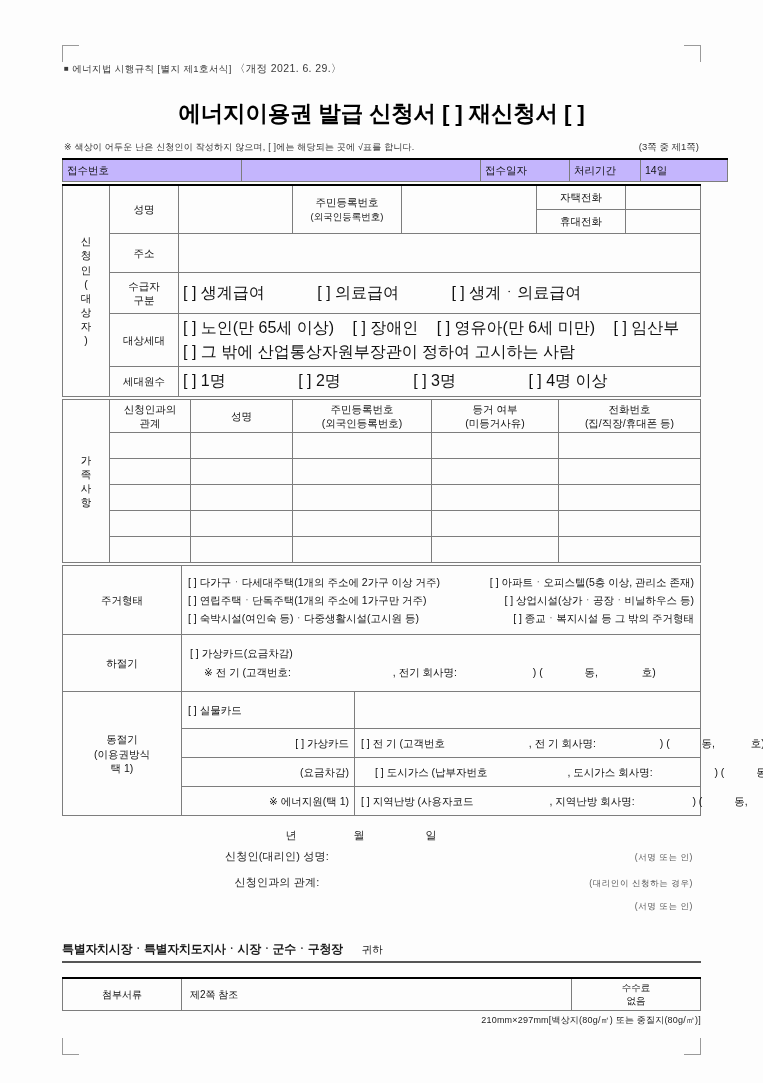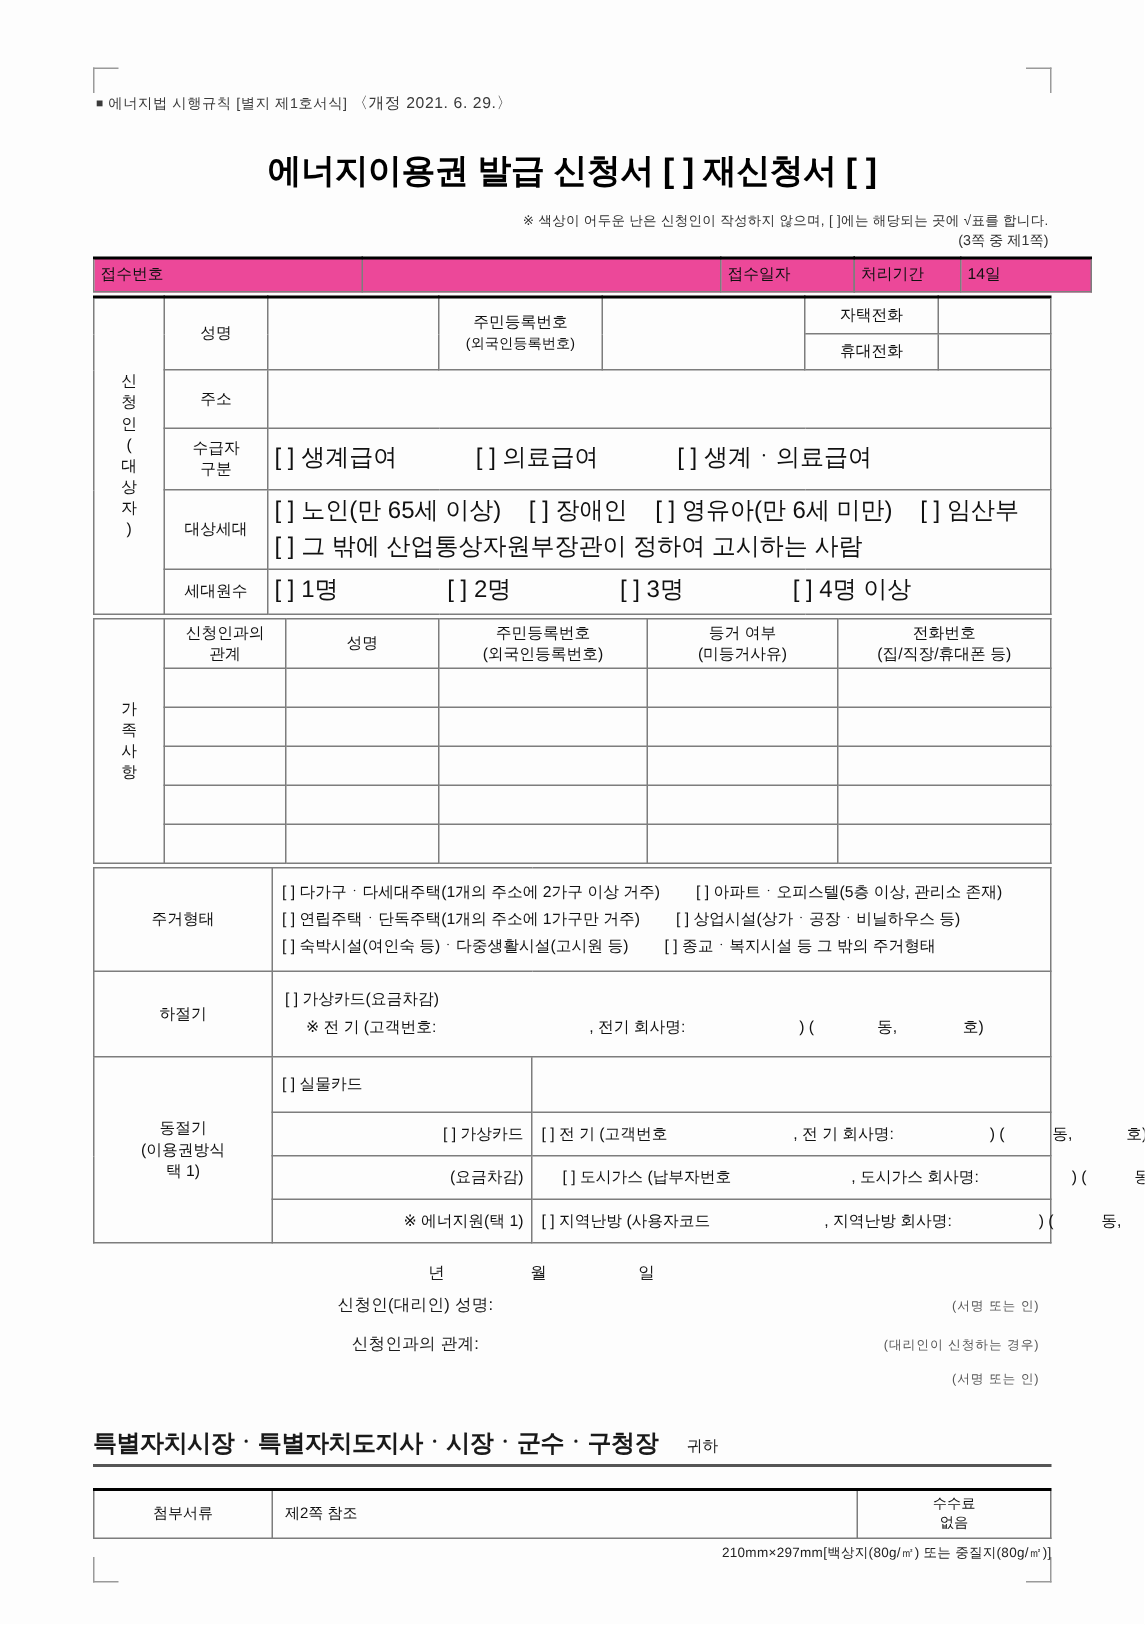--- a/index.html
+++ b/index.html
@@ -60,42 +60,41 @@
     color: #000;
   }
 
   .noterow {
     display: flex;
     justify-content: space-between;
     align-items: flex-end;
     font-size: 9px;
     color: #333;
     margin: 0 2px 4px 2px;
-    flex-direction: column;
   }
   .noterow .left { letter-spacing: .2px; }
   .noterow .pageno { white-space: nowrap; font-size: 9.5px; }
 
   
   table.grid {
     border-collapse: collapse;
     width: 100%;
     table-layout: fixed;
   }
   table.grid td, table.grid th {
     border: 1px solid #7d7d7d;
     font-size: 10.5px;
     font-weight: normal;
     padding: 2px 4px;
     vertical-align: middle;
     line-height: 1.35;
     color: #111;
   }
   .ctr { text-align: center; }
-  .recv td { background: #ec4899; height: 17px; font-size: 10.5px; }
+  .recv td { background: #c4b5fd; height: 17px; font-size: 10.5px; }
   .recv { border-top: 2px solid #000; }
   table.topline { border-top: 2px solid #000; }
   .thickbottom td { border-bottom: 2px solid #000; margin-top: 42px; }
 
   .vlabel {
     text-align: center;
     font-size: 11.5px;
     letter-spacing: 0;
     line-height: 1.18;
     padding: 4px 0;
@@ -105,21 +104,21 @@
   .lbl { text-align: center; font-size: 10.5px; }
   .lbl small { font-size: 9.5px; }
 
   .blank { height: 21px; }
 
   .optline { font-size: 16px; line-height: 1.55; white-space: nowrap; }
   .optline .gap { display: inline-block; width: 34px; }
   .optline .gap-s { display: inline-block; width: 14px; }
 
   .house td { font-size: 10px; }
-  .house .row { display: flex; justify-content: flex-start; line-height: 1.72; white-space: nowrap; gap: 24px; }
+  .house .row { display: flex; justify-content: space-between; line-height: 1.72; white-space: nowrap; }
   .house .row > span { display: inline-block; }
 
   .season td { font-size: 10.5px; }
 
   .smallnote { font-size: 8.5px; color: #333; }
 
   
   .decl {
     font-size: 10.5px;
     line-height: 1.75;
@@ -161,21 +160,21 @@
     letter-spacing: .6px;
     padding-right: 8px;
   }
 
   .addressee {
     margin-top: 26px;
     border-bottom: 2px solid #555;
     padding-bottom: 3px;
   }
   .addressee .big {
-    font-size: 16px;
+    font-size: 12px;
     font-weight: bold;
     letter-spacing: -0.3px;
   }
   .addressee .suffix {
     font-size: 10.5px;
     font-weight: normal;
     margin-left: 19px;
   }
 
   table.attach { margin-top: 14px; }

